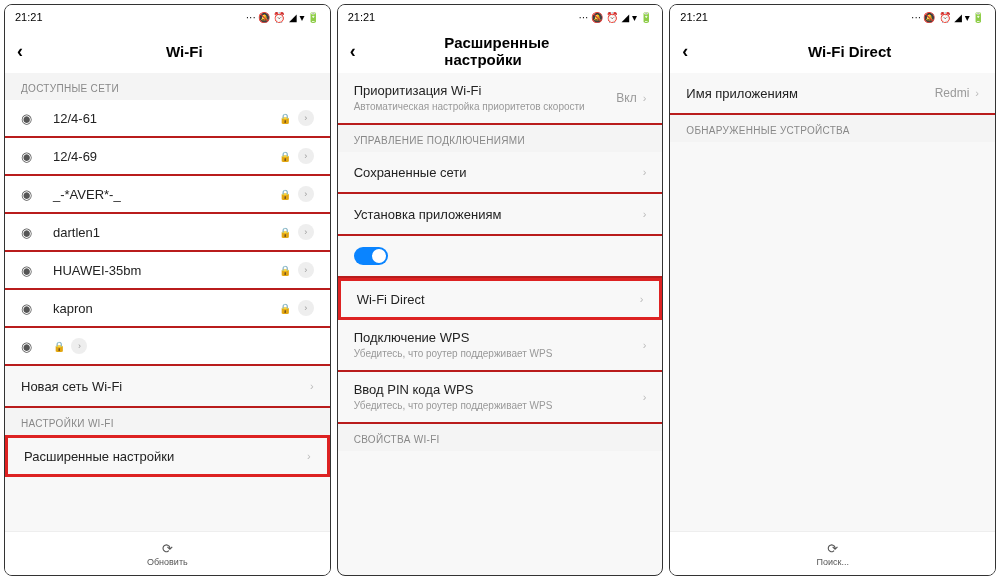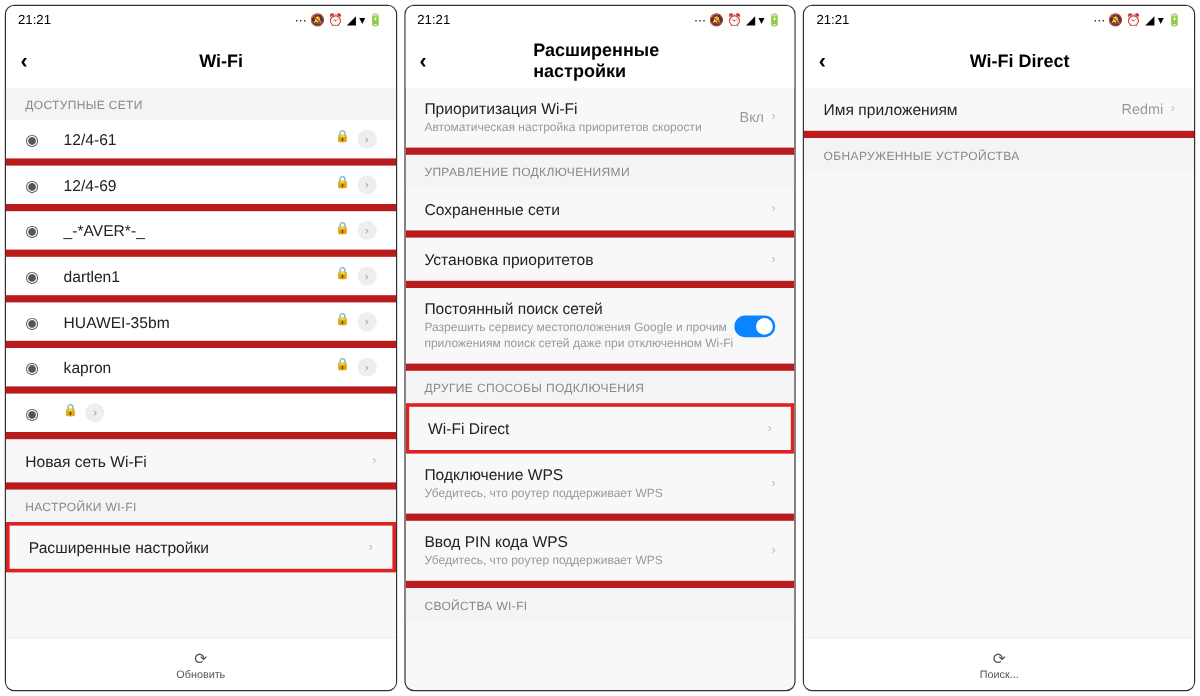--- a/index.html
+++ b/index.html
@@ -5,27 +5,27 @@
     * { margin: 0; padding: 0; box-sizing: border-box; font-family: -apple-system, Helvetica, Arial, sans-serif; }
     body { background: #fff; width: 1000px; height: 580px; display: flex; gap: 6px; padding: 4px; }
     .phone { flex: 1; border: 1px solid #333; border-radius: 8px; background: #f8f8f8; display: flex; flex-direction: column; overflow: hidden; }
     .statusbar { height: 24px; display: flex; justify-content: space-between; align-items: center; padding: 0 10px; font-size: 11px; background: #fff; }
     .sb-icons { display: flex; gap: 2px; align-items: center; font-size: 10px; }
     .header { height: 44px; display: flex; align-items: center; padding: 0 12px; background: #fff; font-weight: 600; font-size: 15px; position: relative; }
     .header-title { position: absolute; left: 50%; transform: translateX(-50%); margin-left: 17px; }
     .back { font-size: 18px; cursor: pointer; }
     .section-header { padding: 10px 16px 6px; font-size: 10px; color: #888; text-transform: uppercase; letter-spacing: 0.3px; background: #f4f4f4; }
     .list { background: #fff; }
-    .row { display: flex; align-items: center; padding: 10px 16px; border-bottom: 6px solid #b91c1c; min-height: 42px; position: relative; }
+    .row { display: flex; align-items: center; padding: 10px 16px; border-bottom: 2px solid #b91c1c; min-height: 42px; position: relative; }
     .row-tight { min-height: 38px; padding: 8px 16px; }
     .wifi-ic { width: 18px; margin-right: 14px; color: #555; font-size: 13px; }
     .row-main { flex: 1; }
     .row-title { font-size: 13px; color: #222; }
     .row-sub { font-size: 10px; color: #999; line-height: 1.3; margin-top: 2px; }
-    .row-side { display: flex; align-items: flex-start; gap: 6px; }
+    .row-side { display: flex; align-items: center; gap: 6px; }
     .lock { font-size: 10px; color: #888; }
     .chev { width: 16px; height: 16px; border-radius: 50%; background: #eee; display: flex; align-items: center; justify-content: center; font-size: 9px; color: #999; }
     .chev-plain { font-size: 11px; color: #bbb; }
     .value-txt { font-size: 12px; color: #999; }
     .toggle { width: 34px; height: 18px; border-radius: 9px; background: #0a84ff; position: relative; }
     .toggle::after { content: ''; position: absolute; right: 2px; top: 2px; width: 14px; height: 14px; border-radius: 50%; background: #fff; }
     .hl { border: 3px solid #d22; }
     .bottombar { margin-top: auto; height: 44px; display: flex; flex-direction: column; align-items: center; justify-content: center; background: #fff; border-top: 1px solid #eee; font-size: 9px; color: #555; }
     .bottombar .ic { font-size: 13px; margin-bottom: 1px; }
     .scroll { flex: 1; overflow: hidden; }
@@ -155,34 +155,29 @@
       </div>
     <div class="section-header">УПРАВЛЕНИЕ ПОДКЛЮЧЕНИЯМИ</div>
     <div class="row">
         <div class="row-main">
           <div class="row-title">Сохраненные сети</div>
         </div>
         <span class="chev-plain">›</span>
       </div>
     <div class="row">
         <div class="row-main">
-          <div class="row-title">Установка приоритетов</div>
-        </div>
-        <span class="chev-plain">›</span>
-      </div>
-    <div class="row">
-        <div class="row-main">
-          <div class="row-title">Постоянный поиск сетей</div>
-          <div class="row-sub">Разрешить сервису местоположения Google и прочим приложениям поиск сетей даже при отключенном Wi-Fi</div>
-        </div>
+          <div class="row-title">Установка приложениям</div>
+        </div>
+        <span class="chev-plain">›</span>
+      </div>
+    <div class="row">
         <div class="row-side">
           <div class="toggle"></div>
         </div>
       </div>
-    <div class="section-header">ДРУГИЕ СПОСОБЫ ПОДКЛЮЧЕНИЯ</div>
     <div class="row hl">
         <div class="row-main">
           <div class="row-title">Wi-Fi Direct</div>
         </div>
         <span class="chev-plain">›</span>
       </div>
     <div class="row">
         <div class="row-main">
           <div class="row-title">Подключение WPS</div>
           <div class="row-sub">Убедитесь, что роутер поддерживает WPS</div>

